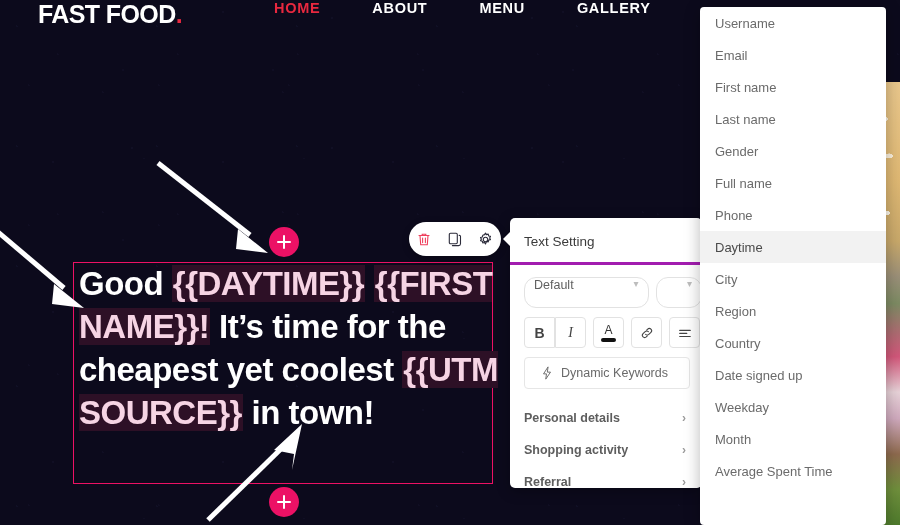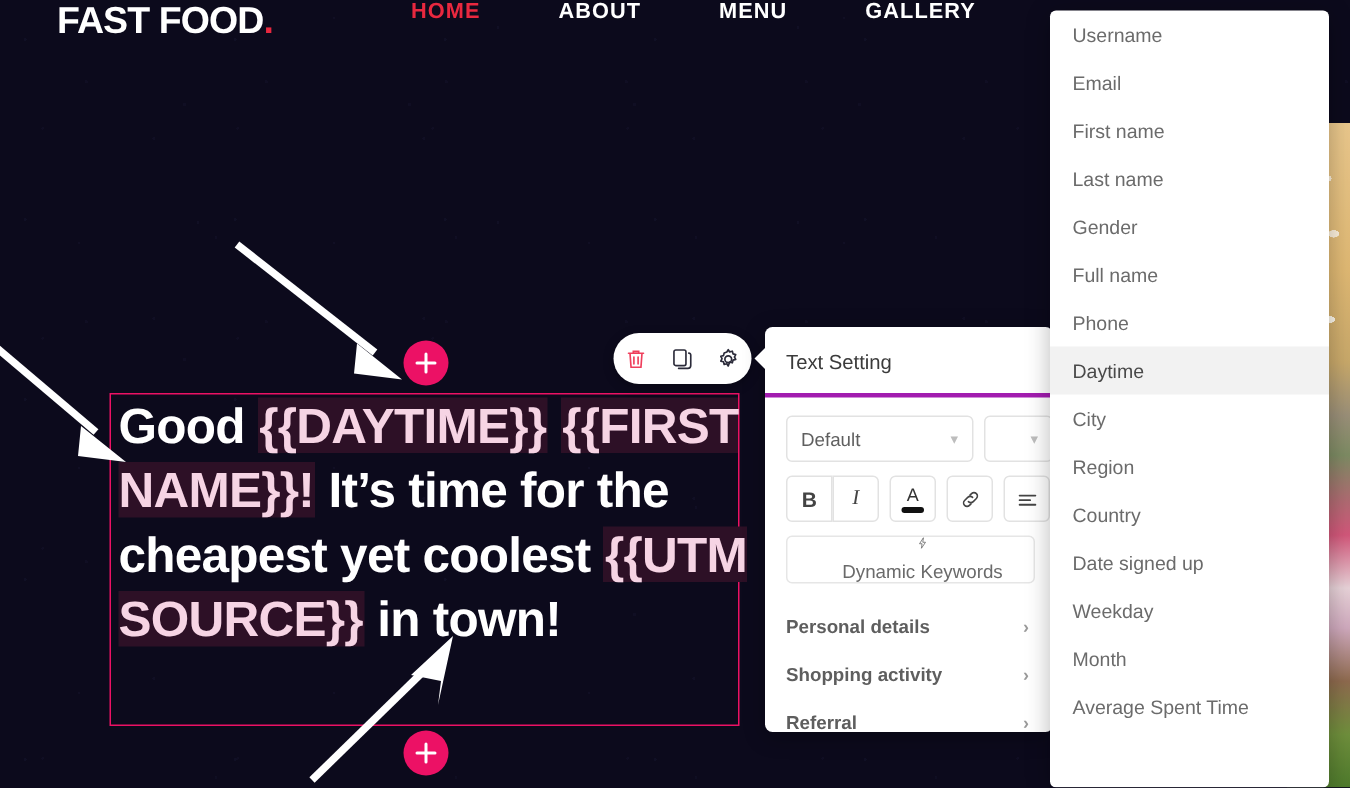--- a/index.html
+++ b/index.html
@@ -160,22 +160,22 @@
     width:0; height:0;
     border-top:8px solid transparent;
     border-bottom:8px solid transparent;
     border-right:8px solid #fff;
     z-index:8;
   }
   #ts-body { padding:12px 0 0 14px; }
   .ts-row { display:flex; gap:7px; margin-bottom:9px; }
   .selectbox {
     width:147px; height:31px;
-    border:1px solid #e2e2e2; border-radius:4px;
-    display:flex; align-items:center; justify-content:space-between;
+    border:1px solid #e2e2e2; border-radius:12px;
+    display:flex; justify-content:space-between;
     padding:0 9px;
     font-size:12.5px; color:#5f5f5f;
   }
   .selectbox.small { width:52px; }
   .chev { color:#bdbdbd; font-size:10px; }
   .fmtgroup { display:flex; }
   .fmtbtn {
     width:31px; height:31px;
     border:1px solid #e2e2e2;
     display:flex; align-items:center; justify-content:center;
@@ -189,21 +189,20 @@
   .acolor { display:flex; flex-direction:column; align-items:center; line-height:1; }
   .acolor span { font-size:12px; color:#333; }
   .acolor em { display:block; width:15px; height:4px; background:#111; border-radius:2px; margin-top:2px; }
   #dynbtn {
     width:166px; height:32px;
     border:1px solid #e6e6e6; border-radius:4px;
     display:flex; align-items:center; gap:8px;
     padding-left:16px;
     font-size:12.5px; color:#6a6a6a;
     margin-top:3px;
-    flex-direction:column;
   }
   #submenu { margin-top:13px;font-weight:bold; }
   .subitem {
     width:178px; height:32px;
     display:flex; align-items:center; justify-content:space-between;
     padding-right:16px;
     font-size:12.5px; color:#5e5e5e;
   }
   .subitem .arr { color:#9b9b9b; font-size:12px; }
 

